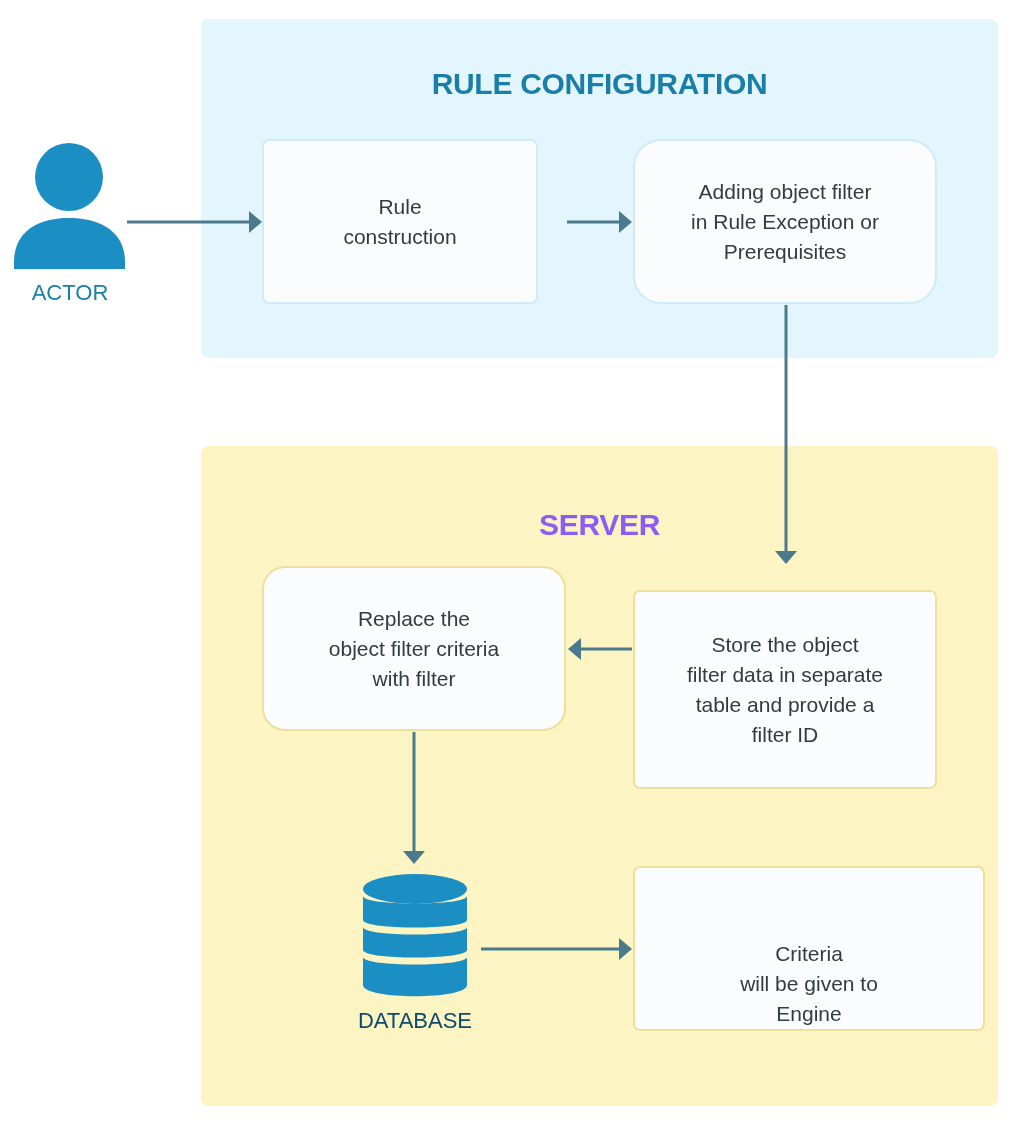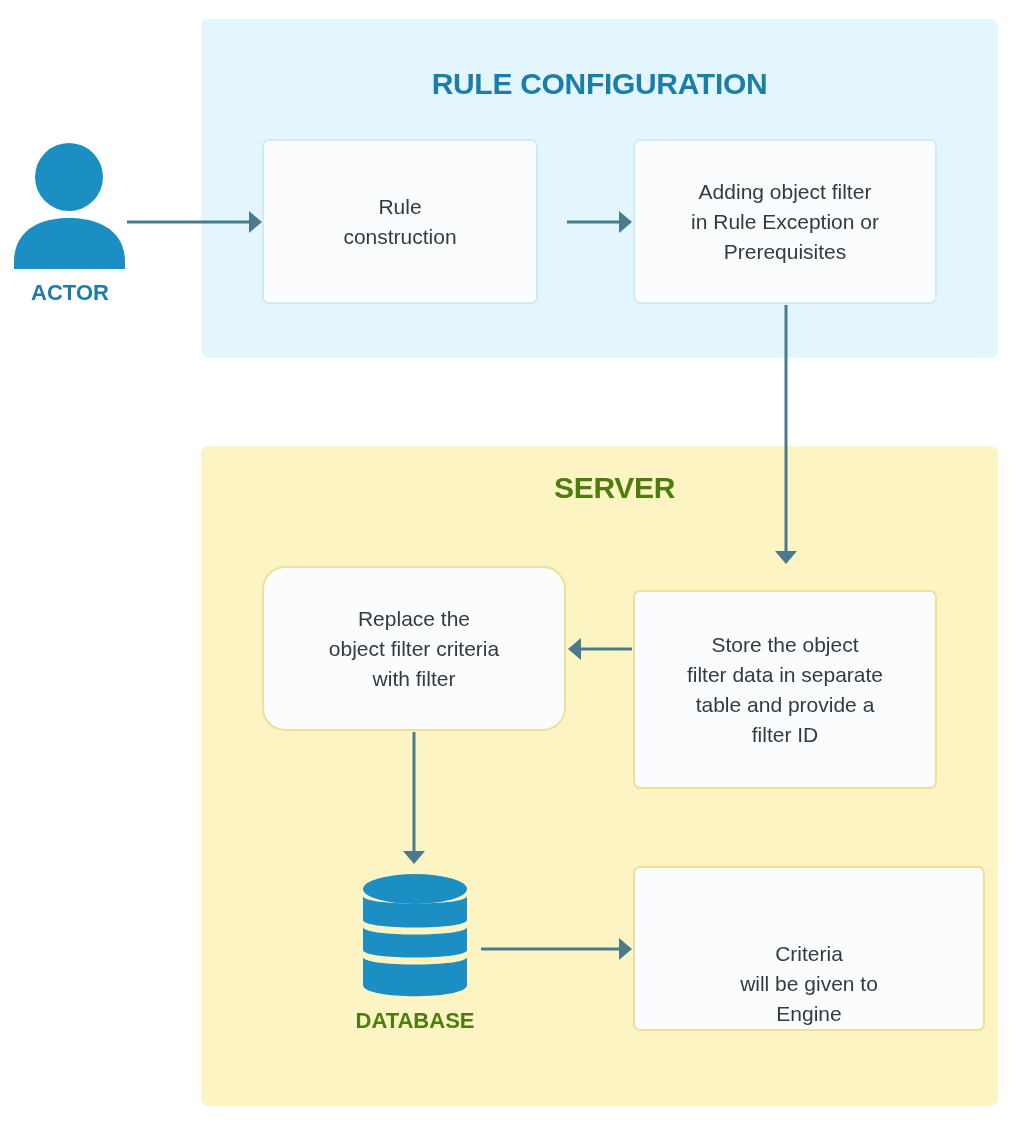--- a/index.html
+++ b/index.html
@@ -8,31 +8,31 @@
     font-family: "Liberation Sans", sans-serif; overflow: hidden;
   }
   .panel { position: absolute; border-radius: 8px; }
   .panel-blue { left: 201px; top: 19px; width: 797px; height: 339px; background: #e3f6fd; }
   .panel-yellow { left: 201px; top: 446px; width: 797px; height: 660px; background: #fdf4c3; }
   .panel-title {
     position: absolute; left: 0; right: 0; text-align: center;
     font-weight: bold; font-size: 30px; letter-spacing: -0.3px;
   }
   .title-blue { top: 67px; color: #1b7ea8; }
-  .title-yellow { top: 471px; color: #4d7c0f; padding-left: 15px; }
+  .title-yellow { top: 508px; color: #8b5cf6; }
   .box {
     position: absolute; background: #fafcfd; border-radius: 7px;
     display: flex; align-items: center; justify-content: center; text-align: center;
     color: #333b3f; font-size: 21px; line-height: 30px; box-sizing: border-box; padding: 0 14px;
   }
   .box-blue { border: 2px solid #cfebf6; }
   .box-yellow { border: 2px solid #eee09a; }
   .box span { white-space: pre-line; }
   .label-icon {
-    position: absolute; font-weight: bold; font-size: 22px; text-align: center;
+    position: absolute; font-weight: normal; font-size: 22px; text-align: center;
   }
   svg.overlay { position: absolute; left: 0; top: 0; }
 </style>
 </head>
 <body>
 
 <div class="panel panel-blue"></div>
 <div class="panel panel-yellow"></div>
 
 <div class="panel-title title-blue" style="left:201px;width:797px;right:auto;">RULE CONFIGURATION</div>
@@ -59,27 +59,27 @@
     <line x1="632" y1="649" x2="580" y2="649"></line>
     <polygon stroke="none" points="581,638 568,649 581,660"></polygon>
     <line x1="414" y1="732" x2="414" y2="852"></line>
     <polygon stroke="none" points="403,851 414,864 425,851"></polygon>
     <line x1="481" y1="949" x2="620" y2="949"></line>
     <polygon stroke="none" points="619,938 632,949 619,960"></polygon>
   </g>
 </svg>
 
 <div class="label-icon" style="left:14px;top:280px;width:112px;color:#1b7ea8;">ACTOR</div>
-<div class="label-icon" style="left:340px;top:1008px;width:150px;color:#4d7c0f;">DATABASE</div>
+<div class="label-icon" style="left:340px;top:1008px;width:150px;color:#0c4a6e;">DATABASE</div>
 
 <div class="box box-blue" style="left:262px;top:139px;width:276px;height:165px;">
   <span>Rule
 construction</span>
 </div>
-<div class="box box-blue" style="left:633px;top:139px;width:304px;height:165px;">
+<div class="box box-blue" style="left:633px;top:139px;width:304px;height:165px;border-radius:28px;">
   <span>Adding object filter
 in Rule Exception or
 Prerequisites</span>
 </div>
 <div class="box box-yellow" style="left:633px;top:566px;width:304px;height:199px;margin-top:24px;">
   <span>Store the object
 filter data in separate
 table and provide a
 filter ID</span>
 </div>

